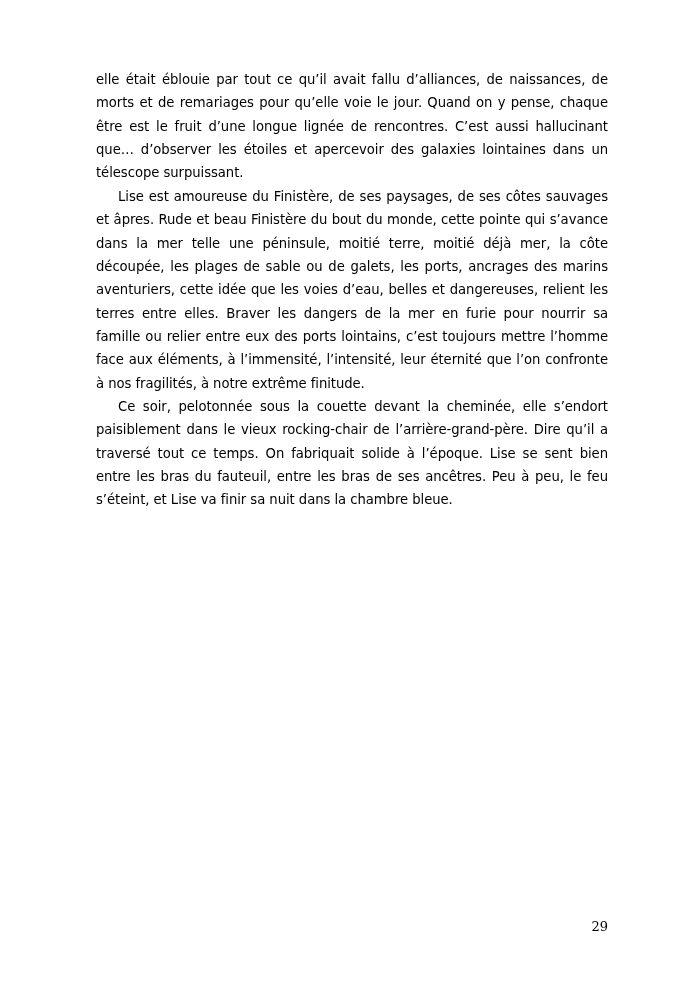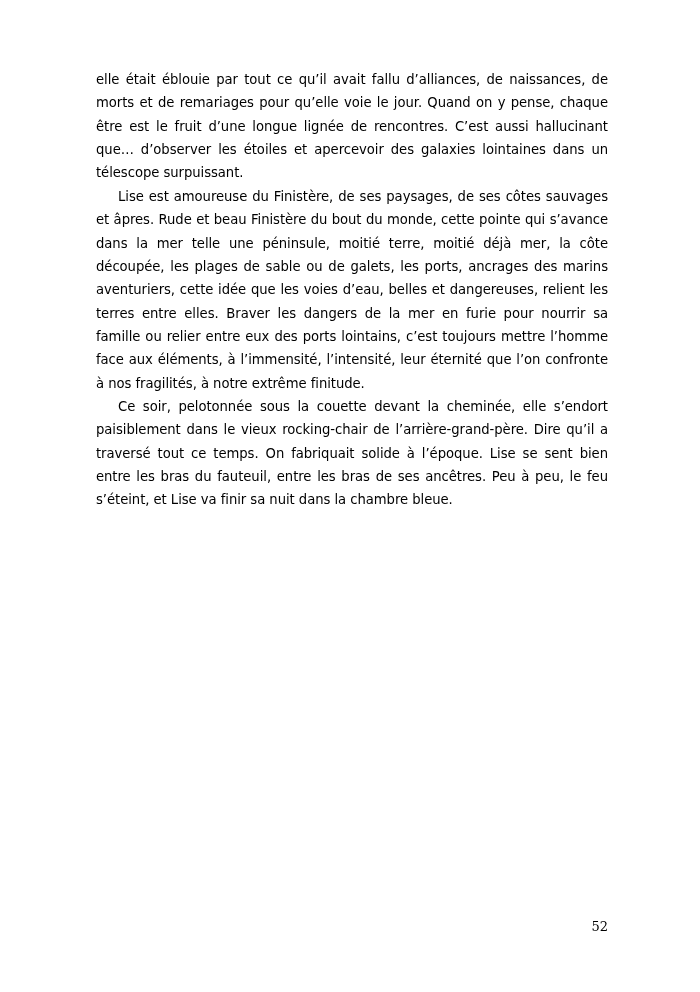--- a/index.html
+++ b/index.html
@@ -53,14 +53,14 @@
 </style>
 </head>
 <body>
 
 <div class="page">
   <div class="text-block">
     <p class="para">elle était éblouie par tout ce qu’il avait fallu d’alliances, de naissances, de morts et de remariages pour qu’elle voie le jour. Quand on y pense, chaque être est le fruit d’une longue lignée de rencontres. C’est aussi hallucinant que… d’observer les étoiles et apercevoir des galaxies lointaines dans un télescope surpuissant.</p>
     <p class="para indent">Lise est amoureuse du Finistère, de ses paysages, de ses côtes sauvages et âpres. Rude et beau Finistère du bout du monde, cette pointe qui s’avance dans la mer telle une péninsule, moitié terre, moitié déjà mer, la côte découpée, les plages de sable ou de galets, les ports, ancrages des marins aventuriers, cette idée que les voies d’eau, belles et dangereuses, relient les terres entre elles. Braver les dangers de la mer en furie pour nourrir sa famille ou relier entre eux des ports lointains, c’est toujours mettre l’homme face aux éléments, à l’immensité, l’intensité, leur éternité que l’on confronte à nos fragilités, à notre extrême finitude.</p>
     <p class="para indent">Ce soir, pelotonnée sous la couette devant la cheminée, elle s’endort paisiblement dans le vieux rocking-chair de l’arrière-grand-père. Dire qu’il a traversé tout ce temps. On fabriquait solide à l’époque. Lise se sent bien entre les bras du fauteuil, entre les bras de ses ancêtres. Peu à peu, le feu s’éteint, et Lise va finir sa nuit dans la chambre bleue.</p>
   </div>
-  <div class="page-number">52</div>
+  <div class="page-number">29</div>
 </div>
 
 </body></html>

